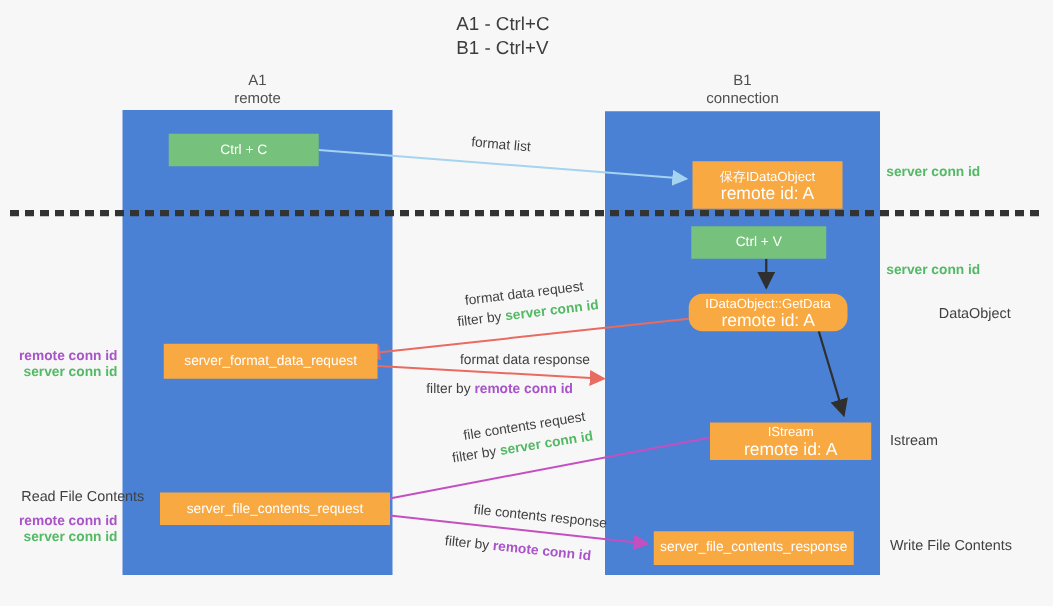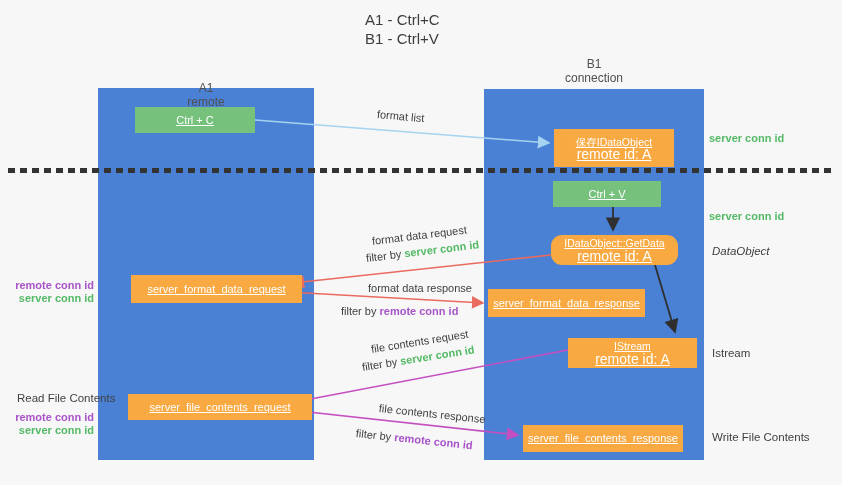--- a/index.html
+++ b/index.html
@@ -13,34 +13,34 @@
     --blue-arrow:#a5d3f0;
     --dark-text:#3f3f3f;
   }
   html,body{margin:0;padding:0;}
   body{font-family:"Liberation Sans",sans-serif;background:#f7f7f8;}
   .canvas{position:relative;width:842px;height:485px;background:#f7f7f8;overflow:hidden;padding-left:46px;}
 
   .title{position:absolute;left:365px;top:10px;font-size:15px;line-height:19px;color:#3d3d3d;}
 
   .col-header{position:absolute;text-align:center;font-size:12px;line-height:14px;color:#4f4f4f;}
-  .col-header.left{left:98px;top:57px;width:216px;margin-top:24px;}
+  .col-header.left{left:98px;top:57px;width:216px;}
   .col-header.right{left:484px;top:57px;width:220px;}
 
   .column{position:absolute;background:var(--column-blue);}
   .column.left{left:98px;top:88px;width:216px;height:372px;}
   .column.right{left:484px;top:89px;width:220px;height:371px;}
 
   .divider{position:absolute;left:8px;top:168px;width:828px;height:5px;
     background:repeating-linear-gradient(to right,#333 0 7px,transparent 7px 12px);}
 
   .arrows{position:absolute;left:0;top:0;width:842px;height:485px;z-index:3;}
 
   .node{position:absolute;z-index:4;display:flex;flex-direction:column;align-items:center;justify-content:center;
-    color:#fff;text-align:center;font-size:11px;line-height:13px;text-decoration:underline;}
+    color:#fff;text-align:center;font-size:11px;line-height:13px;}
   .node.green{background:var(--node-green);}
   .node.orange{background:var(--node-orange);}
   .node .sub{font-size:14px;}
 
   .n-ctrl-c{left:135px;top:107px;width:120px;height:26px;}
   .n-save{left:554px;top:129px;width:120px;height:38px;font-size:10.5px;line-height:12.5px;text-align:center;}
   .n-ctrl-v{left:553px;top:181px;width:108px;height:26px;}
   .n-getdata{left:551px;top:235px;width:127px;height:30px;font-size:10.5px;line-height:13px;border-radius:11px;}
   .n-format-req{left:131px;top:275px;width:171px;height:28px;}
   .n-format-resp{left:488px;top:289px;width:157px;height:28px;}
@@ -120,40 +120,37 @@
 
   <div class="node orange n-getdata">
     <span>IDataObject::GetData</span>
     <span class="sub">remote id: A</span>
   </div>
 
   <div class="node orange n-format-req">
     <span>server_format_data_request</span>
   </div>
 
-  <div class="node orange n-format-resp">
-    <span>server_format_data_response</span>
-  </div>
 
   <div class="node orange n-istream">
     <span>IStream</span>
     <span class="sub">remote id: A</span>
   </div>
 
   <div class="node orange n-file-req">
     <span>server_file_contents_request</span>
   </div>
 
   <div class="node orange n-file-resp">
     <span>server_file_contents_response</span>
   </div>
 
   <div class="side-label green" style="left:709px;top:132px;">server conn id</div>
   <div class="side-label green" style="left:709px;top:210px;">server conn id</div>
-  <div class="side-label" style="left:712px;top:245px;font-style:italic;">DataObject</div>
+  <div class="side-label" style="left:751px;top:245px;">DataObject</div>
   <div class="side-label" style="left:712px;top:347px;">Istream</div>
   <div class="side-label" style="left:712px;top:431px;">Write File Contents</div>
 
   <div class="side-label purple left-block" style="top:279px;">remote conn id</div>
   <div class="side-label green left-block" style="top:292px;">server conn id</div>
   <div class="side-label left-block" style="top:392px;width:96px;margin-left:17px;">Read File Contents</div>
   <div class="side-label purple left-block" style="top:411px;">remote conn id</div>
   <div class="side-label green left-block" style="top:424px;">server conn id</div>
 
   <div class="arrow-label" style="left:377px;top:108px;transform:rotate(5deg);">format list</div>

